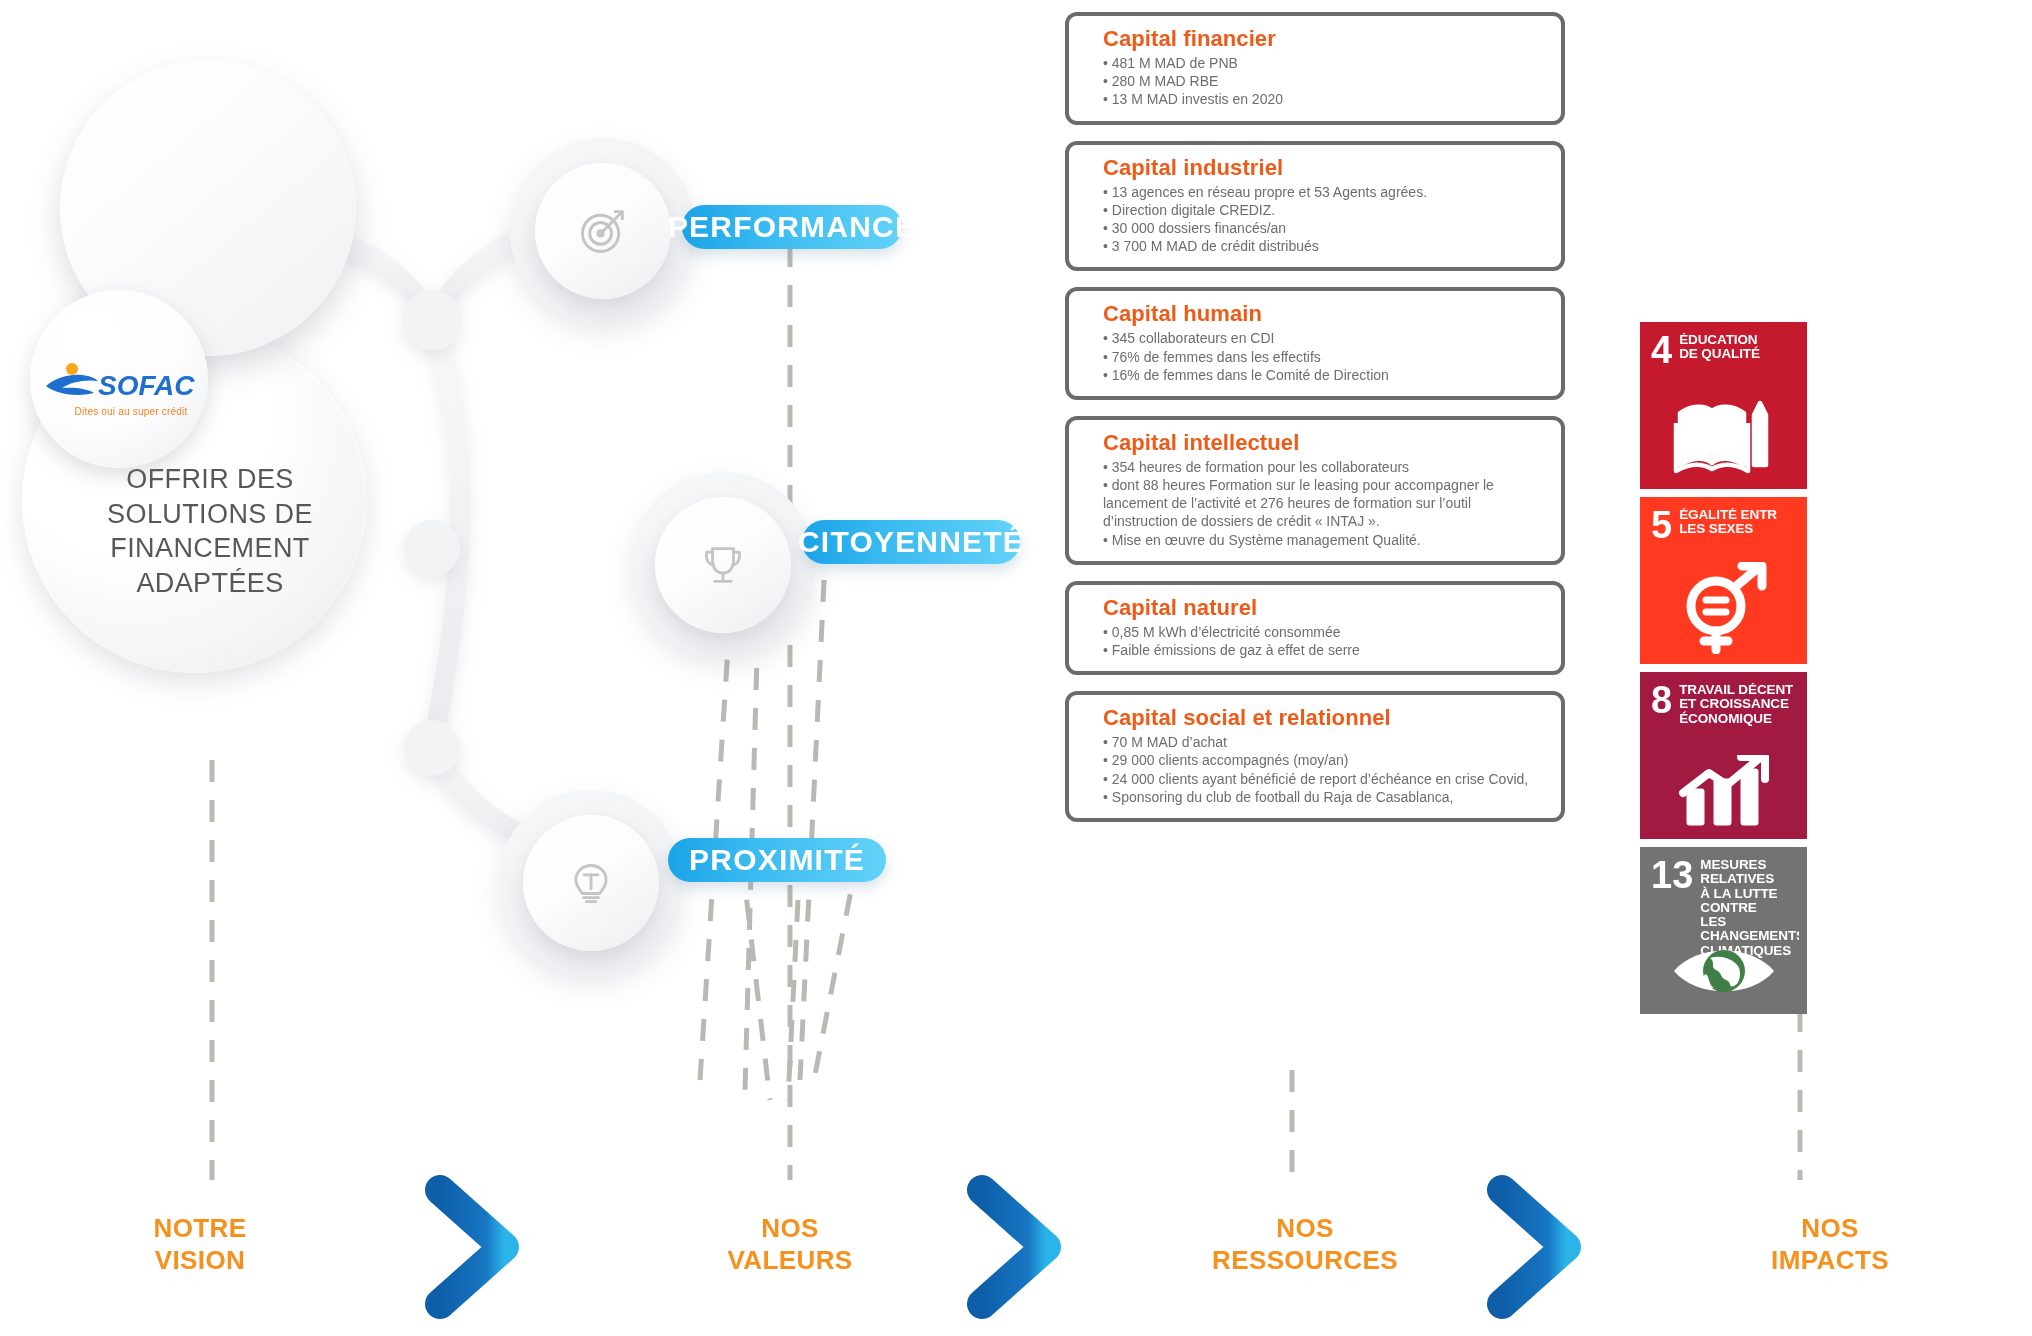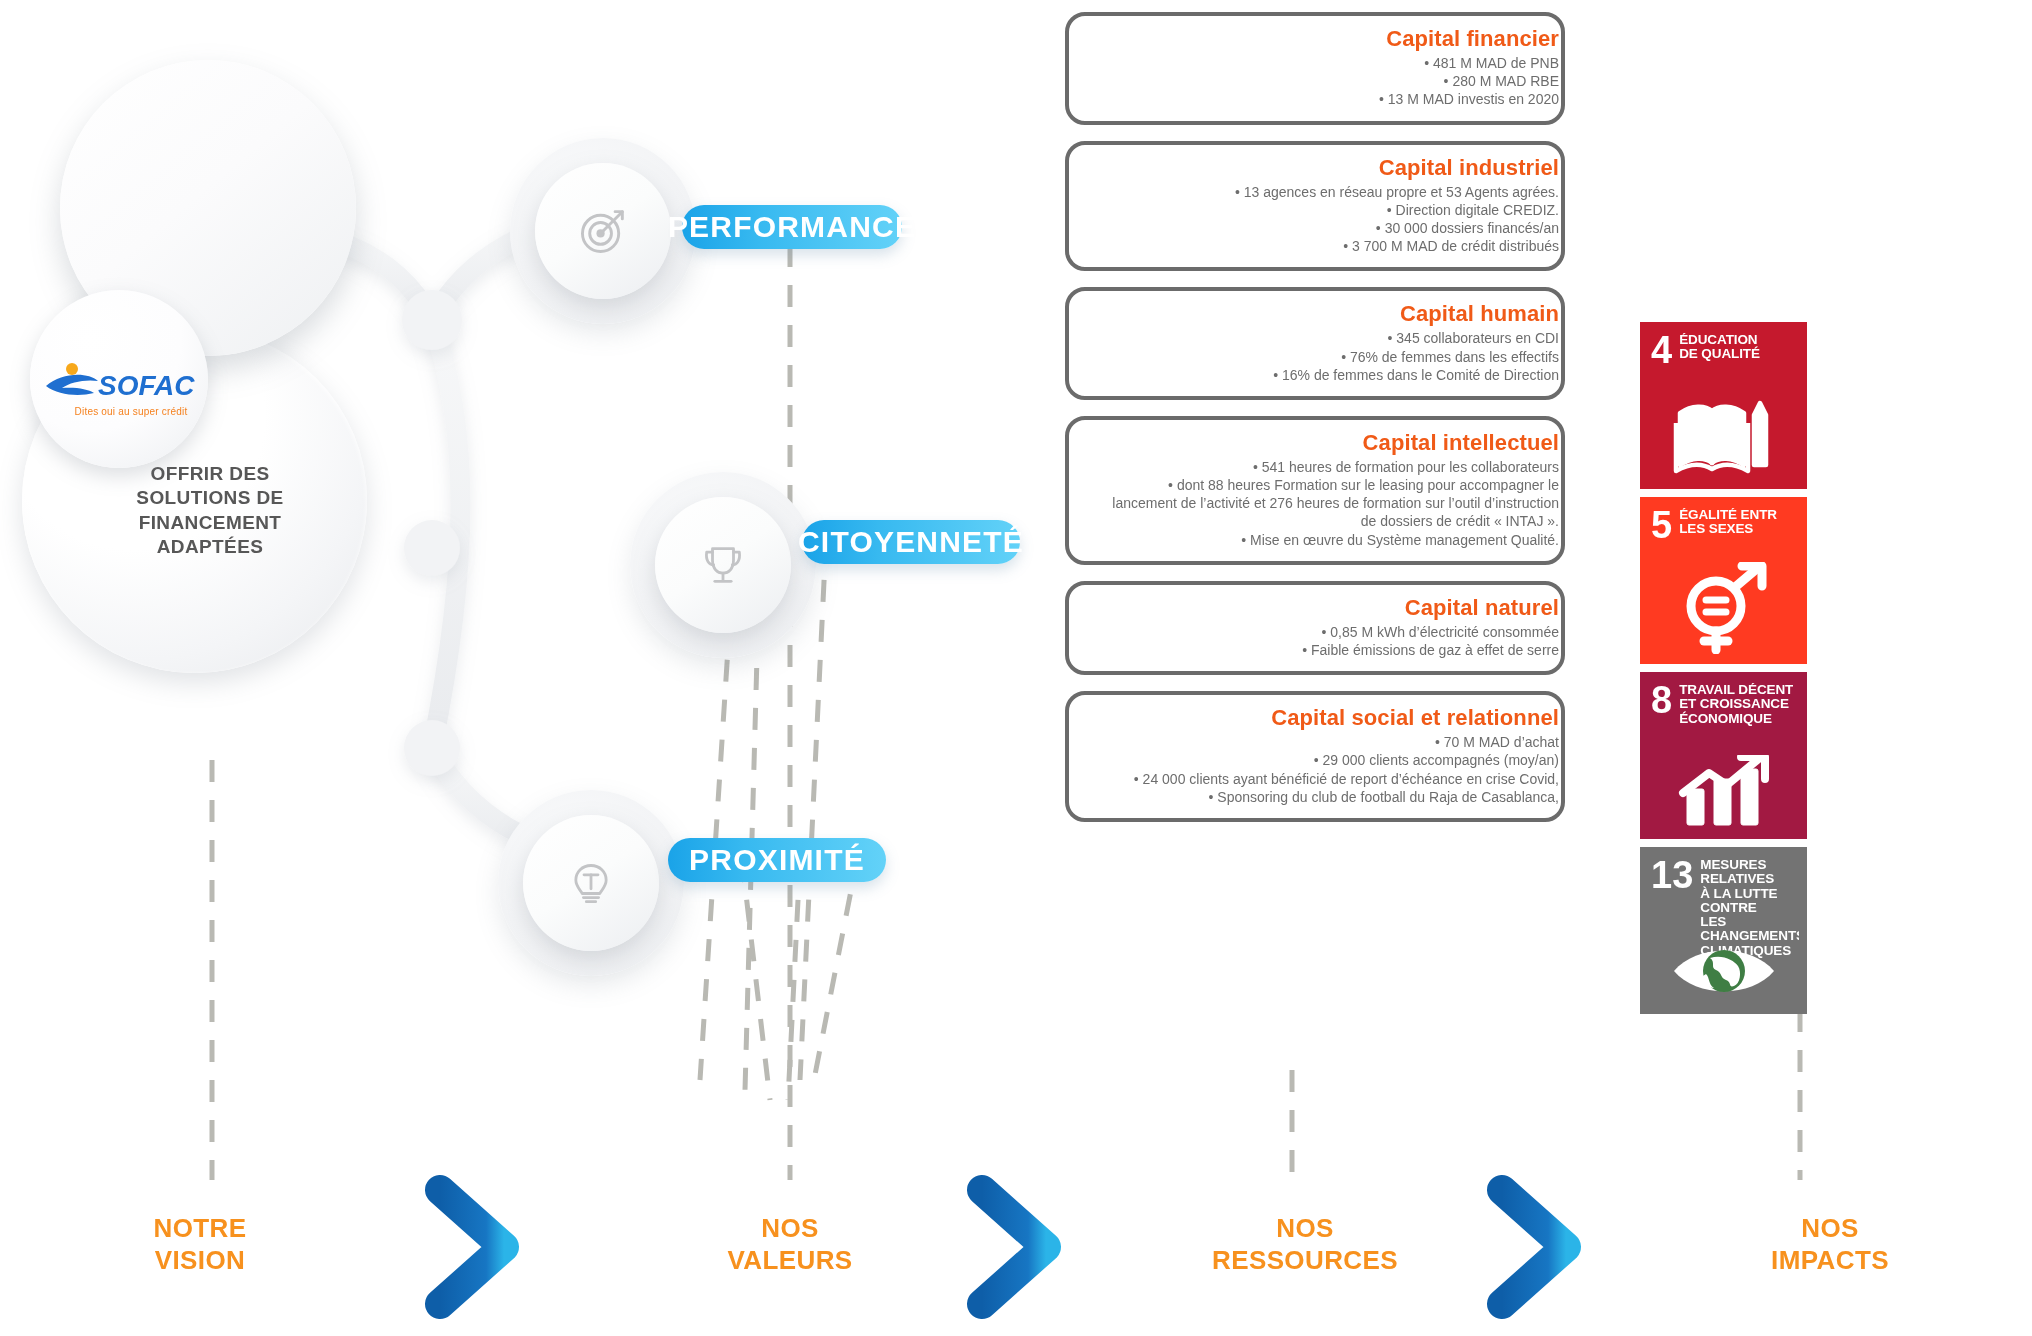--- a/index.html
+++ b/index.html
@@ -11,21 +11,21 @@
   
   #network-svg{position:absolute;left:0;top:0;width:1100px;height:1250px;}
 
   .hub{position:absolute;left:22px;top:328px;width:345px;height:345px;border-radius:50%;
        background:radial-gradient(circle at 32% 26%,#ffffff 0%,#ffffff 38%,#f4f5f7 70%,#e7e9ec 100%);
        box-shadow:0 10px 26px rgba(120,128,140,.22), inset 0 2px 5px rgba(255,255,255,.9);}
   .hub-inner{position:absolute;left:60px;top:60px;width:296px;height:296px;border-radius:50%;
        background:linear-gradient(140deg,#ffffff 0%,#fbfbfc 46%,#eef0f2 100%);
        box-shadow:0 14px 30px rgba(120,128,140,.28);}
   .hub-text{position:absolute;left:70px;top:462px;width:280px;text-align:center;
-       font-weight:bold;font-size:19px;line-height:1.28;letter-spacing:.4px;color:#575757;}
+       font-weight:normal;font-size:27px;line-height:1.28;letter-spacing:.4px;color:#575757;}
 
   .logo-bubble{position:absolute;left:30px;top:290px;width:178px;height:178px;border-radius:50%;
        background:radial-gradient(circle at 34% 28%,#ffffff 0%,#fdfdfe 52%,#eceef1 100%);
        box-shadow:0 8px 20px rgba(120,128,140,.25);}
   .logo-wrap{position:absolute;left:36px;top:356px;width:168px;height:60px;}
   .logo-tag{position:absolute;left:56px;top:406px;width:150px;text-align:center;
        font-size:10px;font-weight:normal;color:#f58220;letter-spacing:.2px;}
 
   
   .vnode{position:absolute;width:136px;height:136px;border-radius:50%;
@@ -37,22 +37,22 @@
        box-shadow:0 10px 24px rgba(120,128,140,.16);}
 
   .badge{position:absolute;height:44px;border-radius:22px;
        background:linear-gradient(90deg,#1aa3e8 0%,#37b9f0 35%,#63d2f8 100%);
        color:#fff;font-weight:bold;font-size:30px;letter-spacing:1.2px;
        display:flex;align-items:center;justify-content:center;
        box-shadow:0 6px 14px rgba(100,140,170,.25);}
 
   
   .cards{position:absolute;left:1065px;top:12px;width:500px;}
-  .card{position:relative;border:4px solid #6b6b6b;border-radius:20px;background:#fff;
-        padding:10px 2px 12px 34px;margin-bottom:16px;box-sizing:border-box;width:500px;text-align:right;}
+  .card{position:relative;border:4px solid #6b6b6b;border-radius:12px;background:#fff;
+        padding:10px 12px 12px 34px;margin-bottom:16px;box-sizing:border-box;width:500px;}
   .card-title{color:#f05a17;font-weight:bold;font-size:22px;margin-bottom:2px;letter-spacing:.1px;}
   .card p{margin:0;color:#6d6d6d;font-size:14px;line-height:1.30;}
 
   
   .sdg-grid{position:absolute;left:1640px;top:322px;width:352px;}
   .sdg{width:167px;height:167px;display:inline-block;position:relative;vertical-align:top;margin:0 8px 8px 0;}
   .sdg-head{position:absolute;left:11px;top:11px;right:8px;display:flex;align-items:flex-start;}
   .sdg-num{color:#fff;font-weight:bold;font-size:38px;line-height:.92;margin-right:7px;}
   .sdg-lbl{color:#fff;font-weight:bold;font-size:13.5px;line-height:1.06;letter-spacing:-.1px;
            text-transform:uppercase;white-space:pre-line;overflow:hidden;}
@@ -185,21 +185,21 @@
 
     <div class="card">
       <div class="card-title">Capital humain</div>
       <p>• 345 collaborateurs en CDI</p>
       <p>• 76% de femmes dans les effectifs</p>
       <p>• 16% de femmes dans le Comité de Direction</p>
     </div>
 
     <div class="card">
       <div class="card-title">Capital intellectuel</div>
-      <p>• 541 heures de formation pour les collaborateurs</p>
+      <p>• 354 heures de formation pour les collaborateurs</p>
       <p>• dont 88 heures Formation sur le leasing pour accompagner le lancement de l’activité et 276 heures de formation sur l’outil d’instruction de dossiers de crédit « INTAJ ».</p>
       <p>• Mise en œuvre du Système management Qualité.</p>
     </div>
 
     <div class="card">
       <div class="card-title">Capital naturel</div>
       <p>• 0,85 M kWh d’électricité consommée</p>
       <p>• Faible émissions de gaz à effet de serre</p>
     </div>
 

